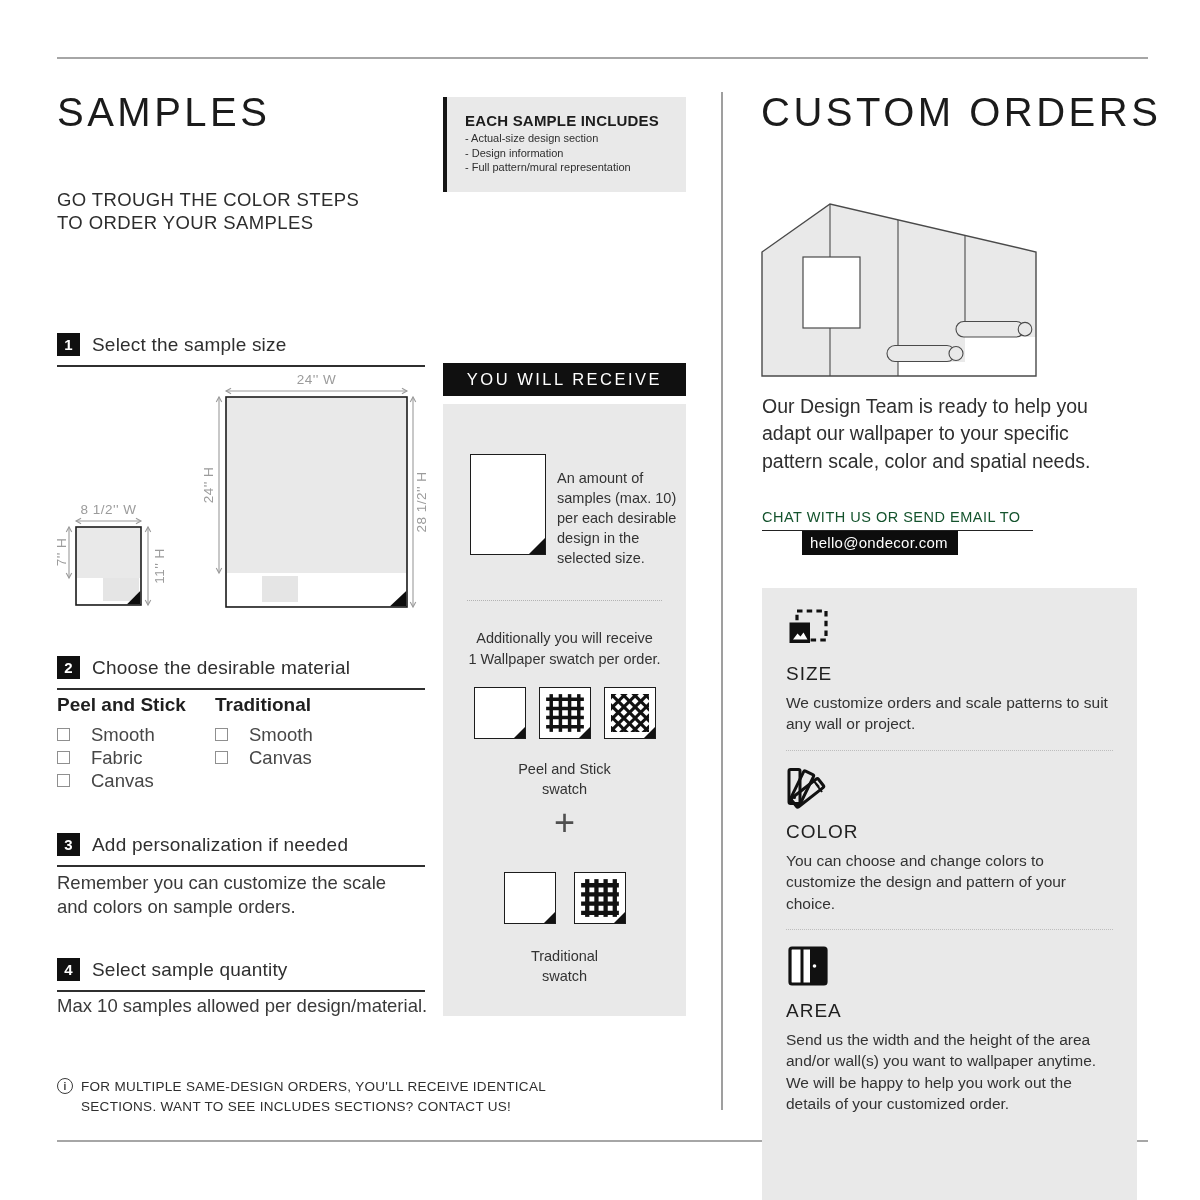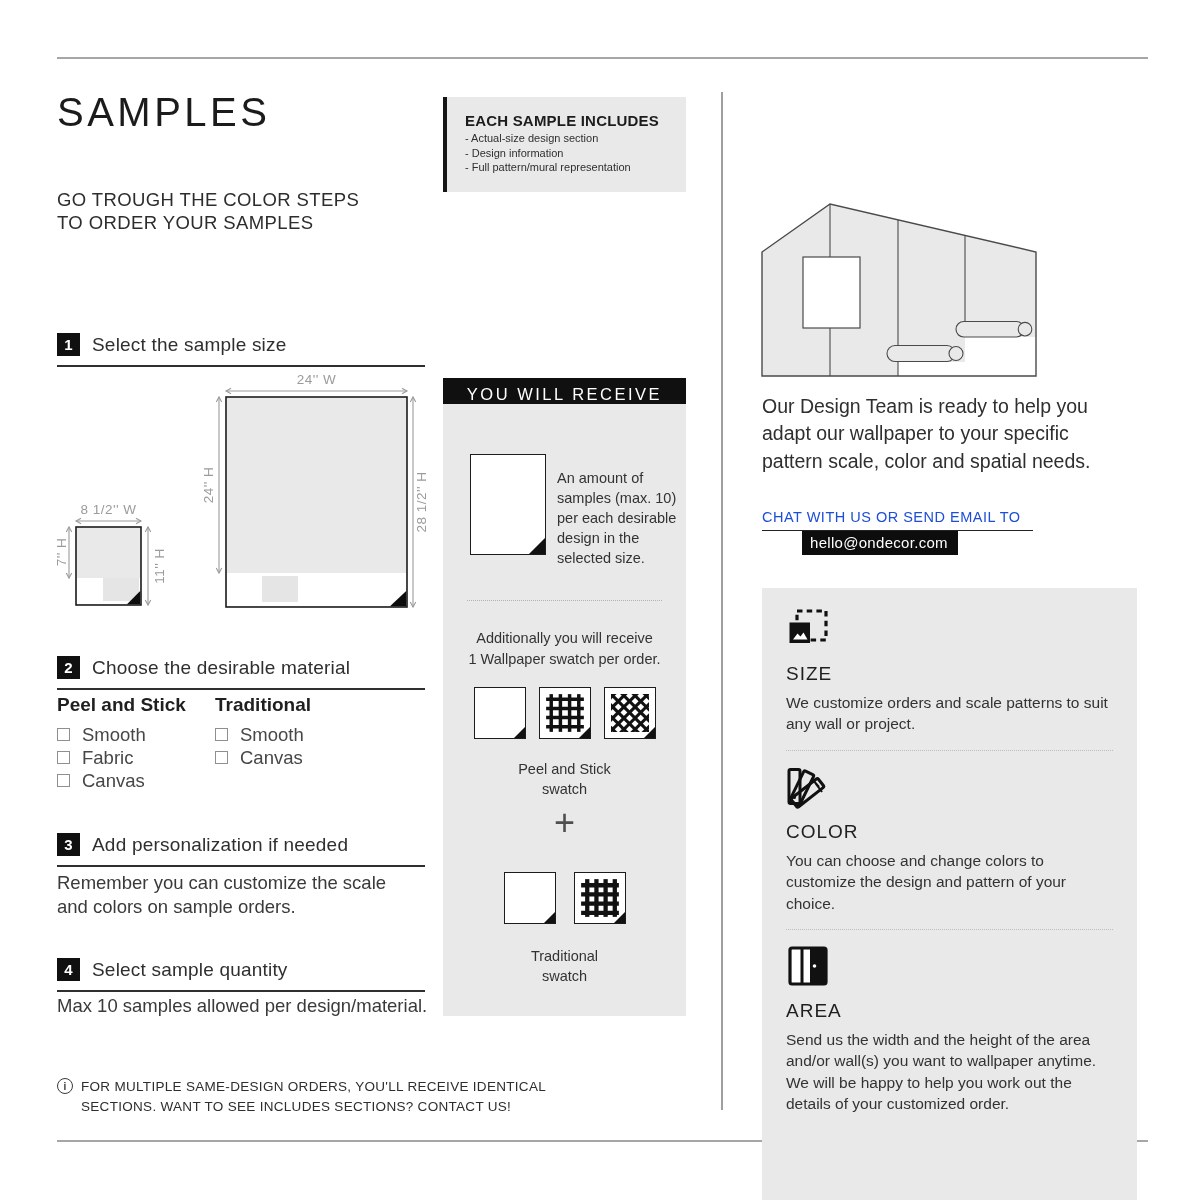--- a/index.html
+++ b/index.html
@@ -22,36 +22,36 @@
   .sh1 { top:333px; } .sh2 { top:656px; } .sh3 { top:833px; } .sh4 { top:958px; }
 
   .dim-svg { position:absolute; left:57px; top:368px; }
   svg text { font-family:"Liberation Sans","DejaVu Sans",sans-serif; }
   .dim-label { fill:#9b9b9b; font-size:13.5px; letter-spacing:0.5px; }
   .dim-line { stroke:#9b9b9b; stroke-width:1.1; }
 
   .materials { position:absolute; left:57px; top:694px; width:368px; display:flex; }
   .mat-col1 { width:158px; } .mat-col2 { flex:1; }
   .mat-title { font-size:19px; font-weight:700; color:#1f1f1f; margin-bottom:7px; }
-  .mat-option { display:flex; align-items:center; gap:12px; font-size:18.5px; color:#474747; height:23px; }
+  .mat-option { display:flex; align-items:center; gap:21px; font-size:18.5px; color:#474747; height:23px; }
   .checkbox { width:13px; height:13px; border:1.5px solid #8f8f8f; background:transparent; flex:0 0 auto; }
 
   .note { position:absolute; left:57px; font-size:18.5px; line-height:1.3; color:#3a3a3a; }
   .note3 { top:871px; } .note4 { top:994px; }
 
   .footer-note { position:absolute; left:57px; top:1077px; width:490px; display:flex; gap:8px; }
   .info-circle { width:16px; height:16px; border:1.5px solid #3a3a3a; border-radius:50%; font-size:10px; font-weight:700; color:#3a3a3a; display:flex; align-items:center; justify-content:center; flex:0 0 auto; margin-top:1px; font-style:normal; }
   .footer-text { font-size:13.5px; letter-spacing:0.3px; line-height:1.5; color:#2e2e2e; font-weight:500; }
 
   
   .includes-box { position:absolute; left:443px; top:97px; width:243px; background:#e9e9e9; border-left:4px solid #151515; padding:15px 12px 17px 18px; }
   .includes-title { font-size:15px; font-weight:600; color:#1c1c1c; letter-spacing:0.2px; margin-bottom:2px; }
   .inc-item { font-size:11px; color:#2f2f2f; line-height:1.33; padding-left:9px; text-indent:-9px; }
 
-  .receive-header { position:absolute; left:443px; top:378px; width:243px; height:33px; background:#101010; color:#fff; display:flex; align-items:center; justify-content:center; font-size:16.5px; letter-spacing:2.5px; font-weight:500;text-align:center; }
+  .receive-header { position:absolute; left:443px; top:363px; width:243px; height:33px; background:#101010; color:#fff; display:flex; align-items:center; justify-content:center; font-size:16.5px; letter-spacing:2.5px; font-weight:500;text-align:center; }
   .receive-panel { position:absolute; left:443px; top:404px; width:243px; height:612px; background:#e9e9e9; }
 
   .sheet { position:absolute; left:27px; top:50px; width:76px; height:101px; background:#fff; border:1.5px solid #1c1c1c; }
   .fold { position:absolute; right:0; bottom:0; width:0; height:0; border-bottom:16px solid #111; border-left:16px solid transparent; }
   .fold-sm { border-bottom-width:11px; border-left-width:11px; }
   .sheet-text { position:absolute; left:114px; top:64px; width:130px; font-size:14.5px; line-height:1.38; color:#333; }
 
   .dotted-mid { position:absolute; left:24px; right:24px; top:196px; border-top:1.5px dotted #b3b3b3; }
   .additional { position:absolute; left:0; width:100%; top:224px; text-align:center; font-size:14.5px; line-height:1.45; color:#333; }
 
@@ -60,21 +60,21 @@
   .swatch { position:relative; width:52px; height:52px; background:#fff; border:1.5px solid #1c1c1c; }
   .swatch svg { position:absolute; inset:0; width:100%; height:100%; }
   .swatch-label { position:absolute; width:100%; text-align:center; font-size:14.5px; line-height:1.4; color:#333; }
   .lbl1 { top:355px; } .lbl2 { top:542px; }
   .plus-sign { position:absolute; width:100%; top:398px; text-align:center; font-size:36px; font-weight:400; color:#4f4f4f; }
 
   
   .custom-title { position:absolute; left:761px; top:90px; font-size:40px; letter-spacing:3.5px; color:#1b1b1b; font-weight:500; }
   .house-svg { position:absolute; left:750px; top:190px; }
   .custom-para { position:absolute; left:762px; top:393px; width:370px; font-size:19.5px; line-height:1.4; color:#2f2f2f; }
-  .chat-label { position:absolute; left:762px; top:509px; font-size:14.5px; letter-spacing:0.5px; color:#1d4ed8; font-weight:500; border-bottom:1.5px solid #222; padding:0 12px 5px 0; }
+  .chat-label { position:absolute; left:762px; top:509px; font-size:14.5px; letter-spacing:0.5px; color:#14532d; font-weight:500; border-bottom:1.5px solid #222; padding:0 12px 5px 0; }
   .email-box { position:absolute; left:762px; top:531px; background:#0d0d0d; color:#fff; font-size:15px; padding:3px 10px 4px 8px; letter-spacing:0.3px;margin-left:40px; }
 
   .custom-panel { position:absolute; left:762px; top:588px; width:375px; height:668px; background:#e9e9e9; padding:21px 24px; }
   .feature-icon { height:44px; margin-bottom:10px; }
   .feature h3 { font-size:19px; letter-spacing:1px; font-weight:400; color:#1f1f1f; margin-bottom:7px; }
   .feature p { font-size:15.5px; line-height:1.38; color:#333; max-width:330px; }
   .dotted-div { border-top:1.5px dotted #bdbdbd; margin:15px 0 16px; }
 </style>
 </head>
 <body>
@@ -281,20 +281,21 @@
         </svg>
         <span class="fold fold-sm"></span>
       </div>
     </div>
     <div class="swatch-label lbl2">
       <div>Traditional</div>
       <div>swatch</div>
     </div>
   </div>
 
+  <h1 class="custom-title">CUSTOM ORDERS</h1>
 
   <svg class="house-svg" width="310" height="200" viewBox="0 0 310 200">
     <polygon points="12,186 12,62 80,14 286,62 286,186" fill="#e9e9e9"></polygon>
     <path d="M215,147 H286 V186 H148 V172 H215 Z" fill="#ffffff"></path>
     <g stroke="#4a4a4a" stroke-width="1.1">
       <line x1="80" y1="14" x2="80" y2="186"></line>
       <line x1="148" y1="30" x2="148" y2="186"></line>
       <line x1="215" y1="45.5" x2="215" y2="147"></line>
     </g>
     <rect x="53" y="67" width="57" height="71" fill="#ffffff" stroke="#4a4a4a" stroke-width="1.2"></rect>

